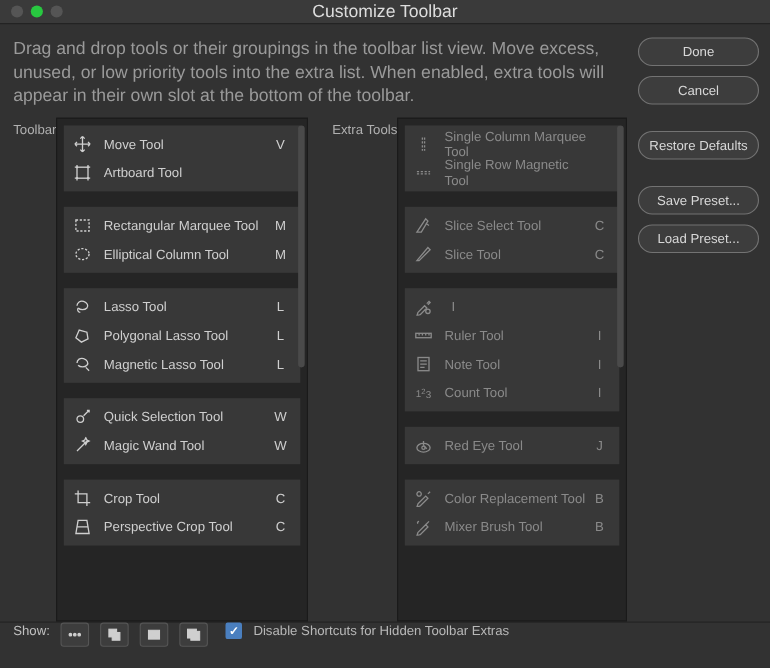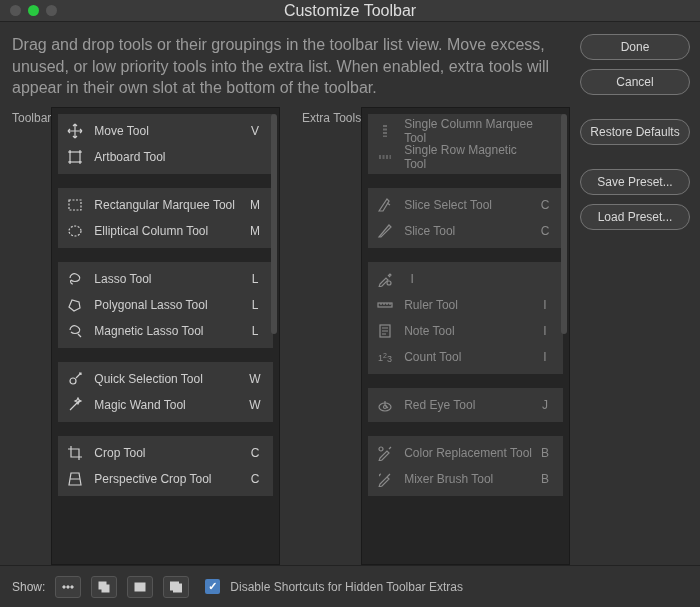--- a/index.html
+++ b/index.html
@@ -89,21 +89,21 @@
     color: #d8d8d8;
     height: 26px;
     display: flex; align-items: center; justify-content: center;
     font-size: 12px;
     cursor: pointer;
   }
   .sidebtns .gap { height: 6px; }
   .footer {
     height: 42px;
     border-top: 1px solid #222;
-    display: flex; align-items: center;
+    display: flex; align-items: flex-start;
     padding: 0 12px;
     gap: 10px;
     background: #323232;
   }
   .footer-label { color: #c0c0c0; }
   .iconbtn {
     width: 26px; height: 22px; background: #3d3d3d;
     border: 1px solid #555; border-radius: 3px;
     display: flex; align-items: center; justify-content: center;
   }

